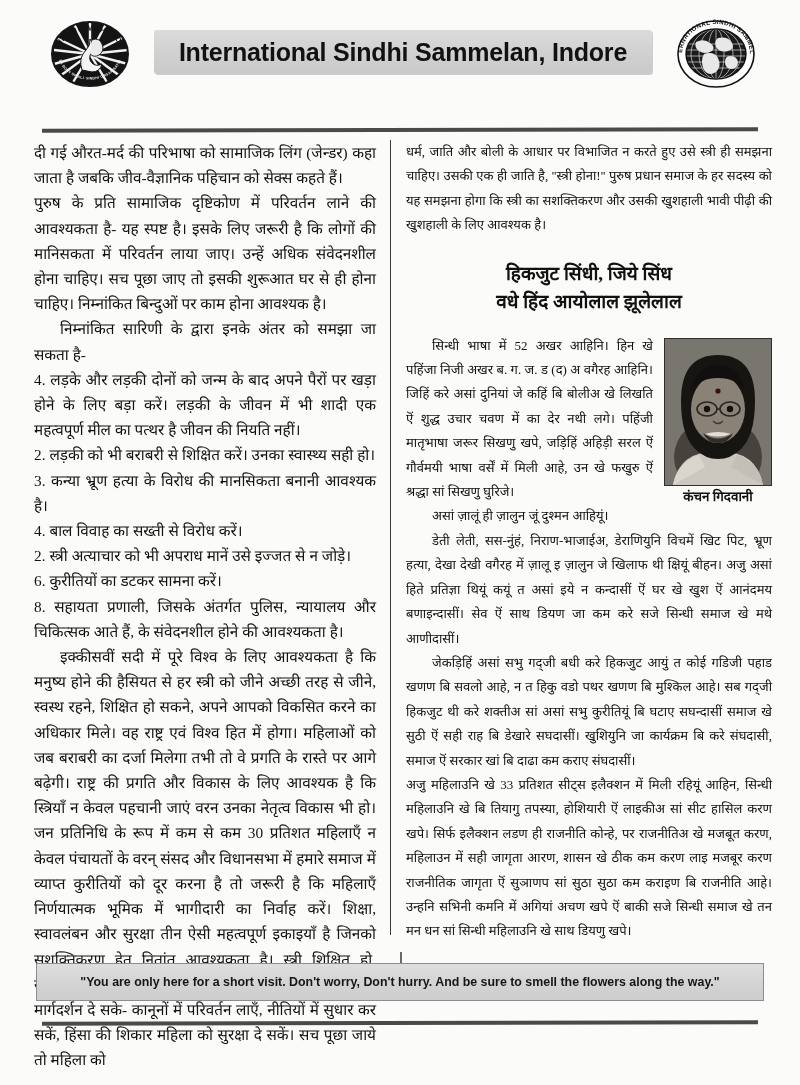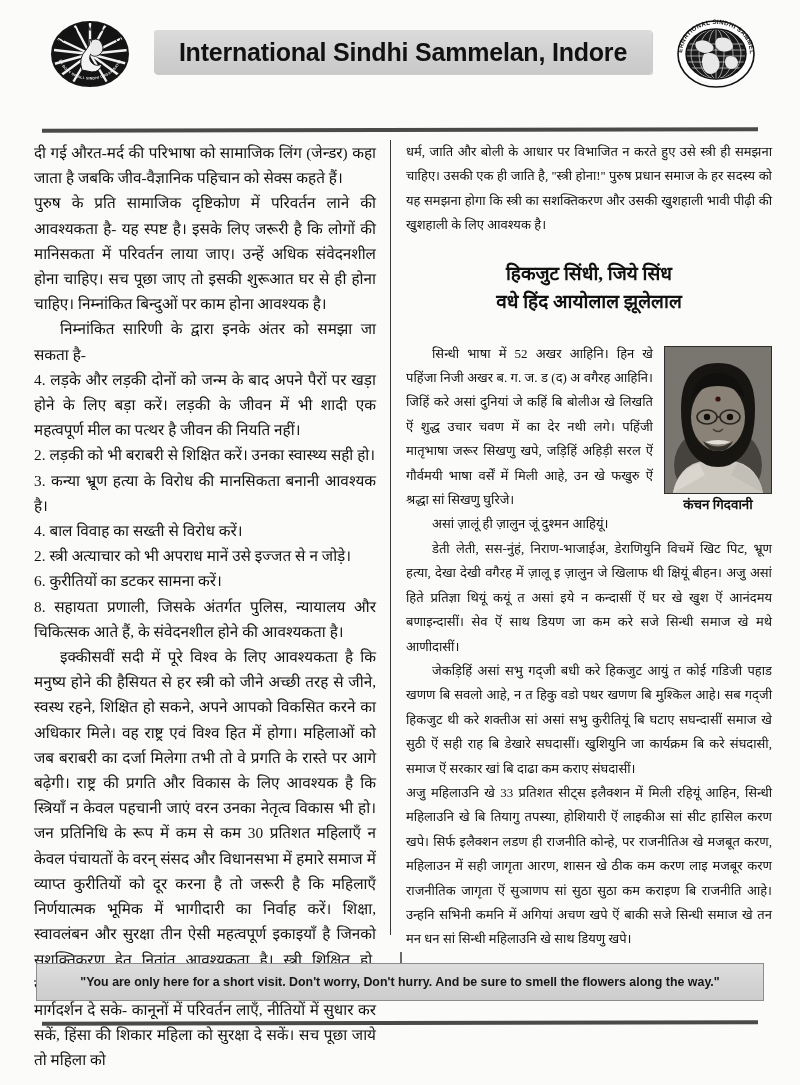--- a/index.html
+++ b/index.html
@@ -106,21 +106,21 @@
   .listitem { text-indent: 0; }
 
   .col-right .para { font-size: 13px; line-height: 24.4px; }
 
   
   .sub-heading {
     text-align: center;
     font-weight: bold;
     font-size: 19px;
     line-height: 28px;
-    margin: 22px 0 26px 0;
+    margin: 22px 0 18px 0;
   }
   .sub-heading .l2 { display: block; }
 
   
   .photo-block {
     float: right;
     width: 108px;
     margin: 4px 0 4px 11px;
     text-align: center;
   }

